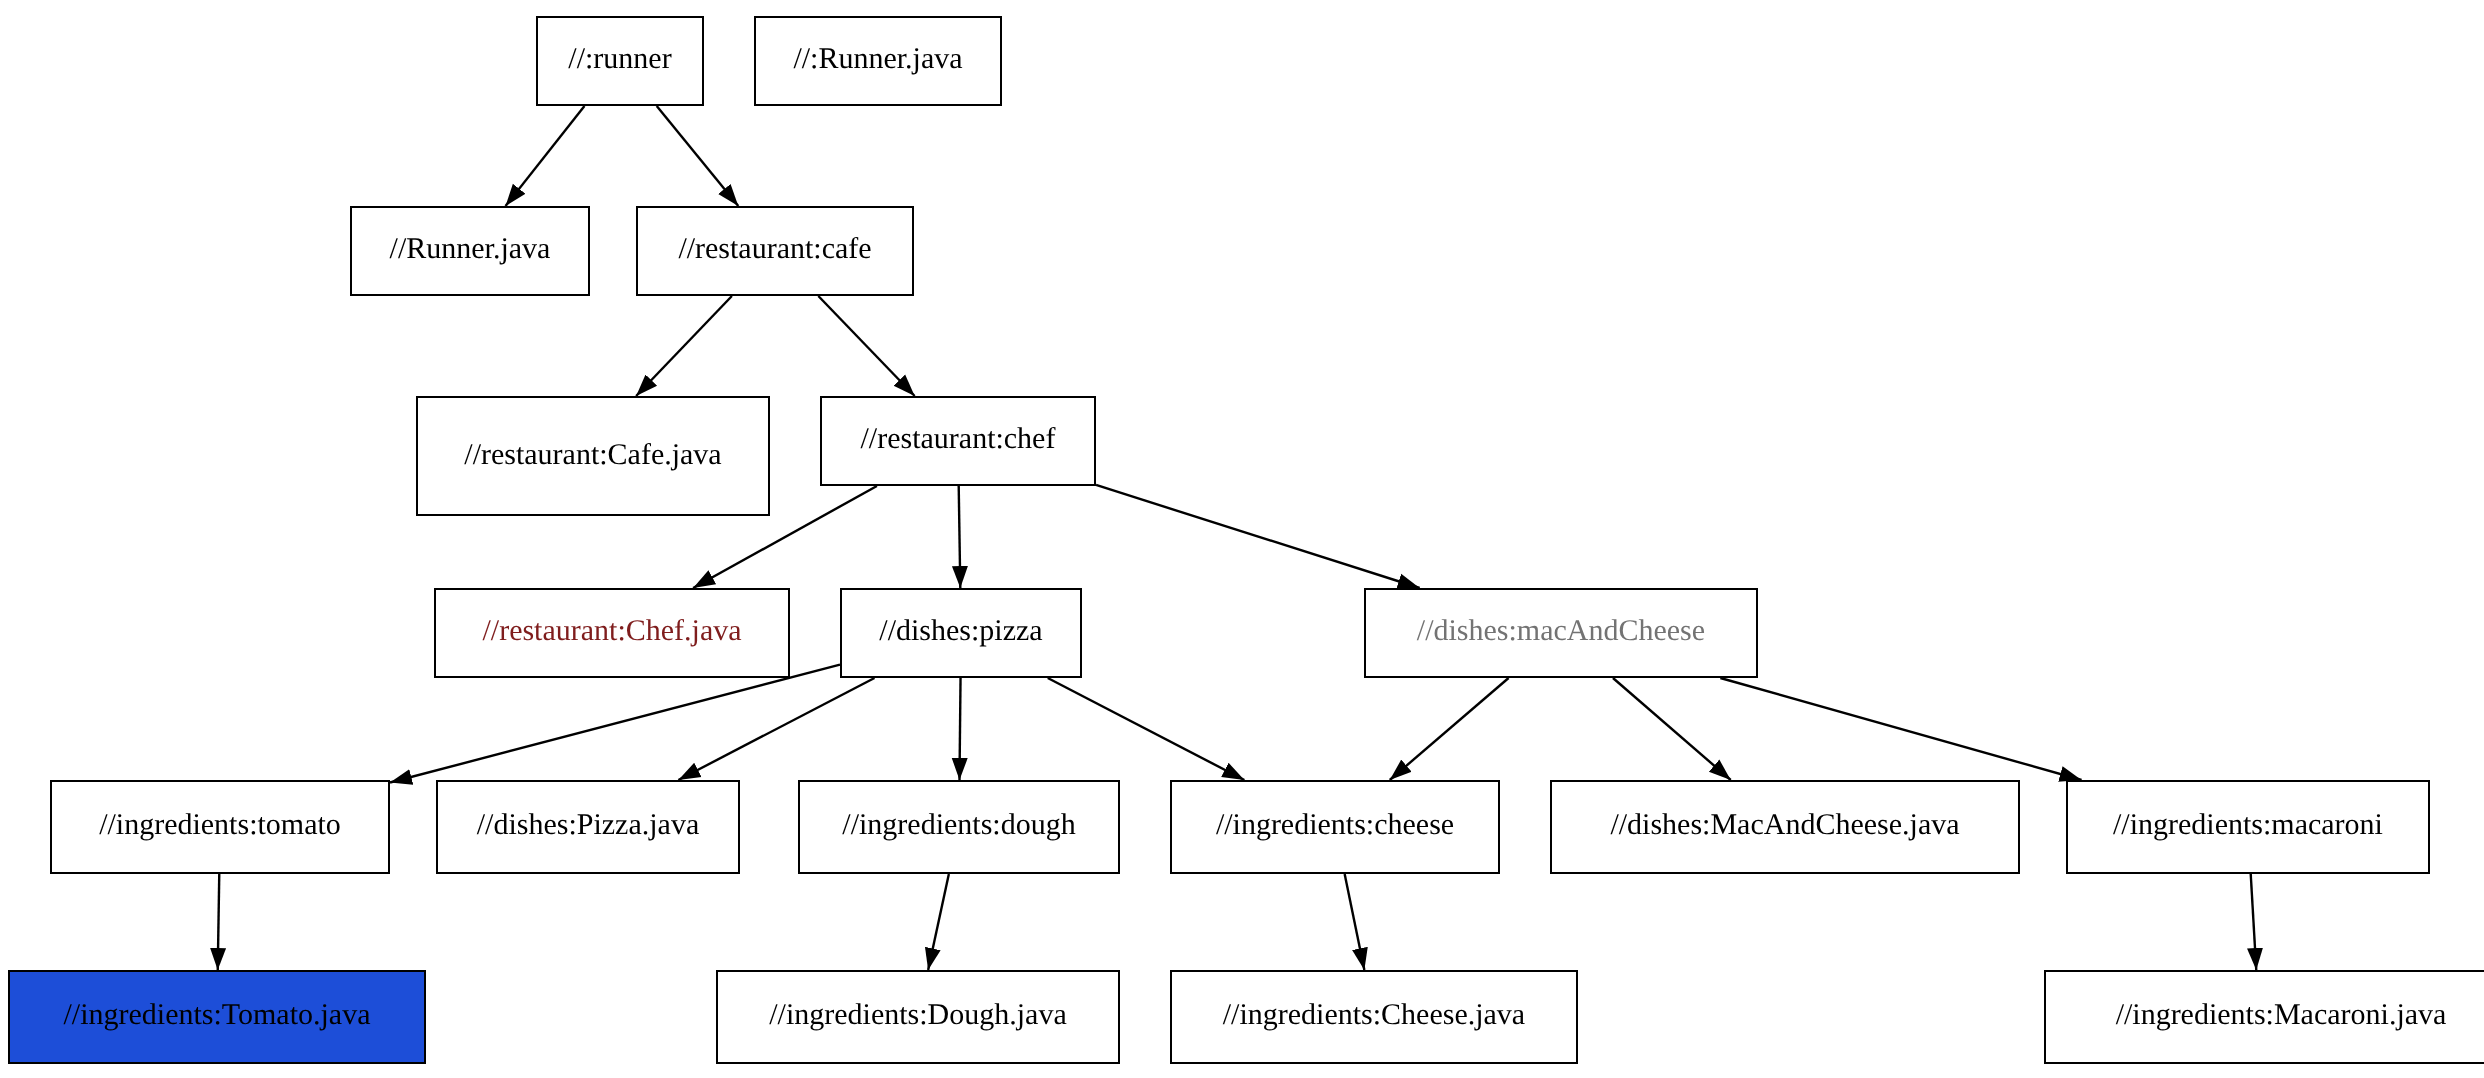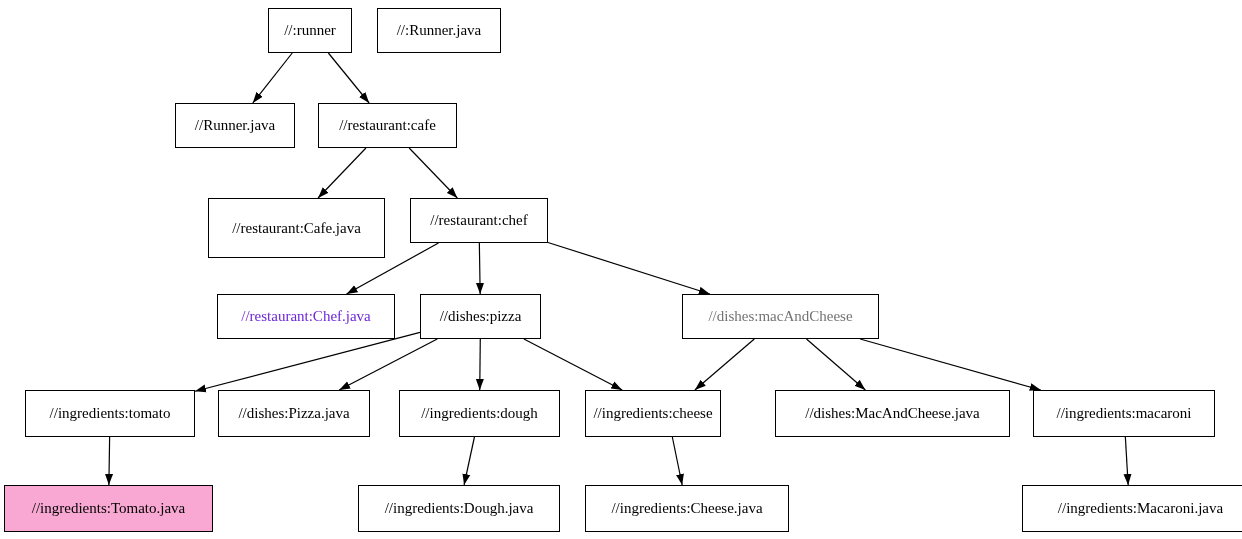--- a/index.html
+++ b/index.html
@@ -37,30 +37,30 @@
 <body>
 
 <div class="graph-canvas">
   <div id="nodes-host">
       <div class="node" style="left: 268px; top: 8px; width: 84px; height: 45px; border-color: rgb(0, 0, 0); color: rgb(0, 0, 0); background: rgb(255, 255, 255);">//:runner</div>
       <div class="node" style="left: 377px; top: 8px; width: 124px; height: 45px; border-color: rgb(0, 0, 0); color: rgb(0, 0, 0); background: rgb(255, 255, 255);">//:Runner.java</div>
       <div class="node" style="left: 175px; top: 103px; width: 120px; height: 45px; border-color: rgb(0, 0, 0); color: rgb(0, 0, 0); background: rgb(255, 255, 255);">//Runner.java</div>
       <div class="node" style="left: 318px; top: 103px; width: 139px; height: 45px; border-color: rgb(0, 0, 0); color: rgb(0, 0, 0); background: rgb(255, 255, 255);">//restaurant:cafe</div>
       <div class="node" style="left: 208px; top: 198px; width: 177px; height: 60px; border-color: rgb(0, 0, 0); color: rgb(0, 0, 0); background: rgb(255, 255, 255);">//restaurant:Cafe.java</div>
       <div class="node" style="left: 410px; top: 198px; width: 138px; height: 45px; border-color: rgb(0, 0, 0); color: rgb(0, 0, 0); background: rgb(255, 255, 255);">//restaurant:chef</div>
-      <div class="node" style="left: 217px; top: 294px; width: 178px; height: 45px; border-color: rgb(0, 0, 0); color: #6d28d9; background: rgb(255, 255, 255);">//restaurant:Chef.java</div>
+      <div class="node" style="left: 217px; top: 294px; width: 178px; height: 45px; border-color: rgb(0, 0, 0); color: #7f1d1d; background: rgb(255, 255, 255);">//restaurant:Chef.java</div>
       <div class="node" style="left: 420px; top: 294px; width: 121px; height: 45px; border-color: rgb(0, 0, 0); color: rgb(0, 0, 0); background: rgb(255, 255, 255);">//dishes:pizza</div>
       <div class="node" style="left: 682px; top: 294px; width: 197px; height: 45px; border-color: rgb(0, 0, 0); color: #737373; background: rgb(255, 255, 255);">//dishes:macAndCheese</div>
       <div class="node" style="left: 25px; top: 390px; width: 170px; height: 47px; border-color: rgb(0, 0, 0); color: rgb(0, 0, 0); background: rgb(255, 255, 255);">//ingredients:tomato</div>
       <div class="node" style="left: 218px; top: 390px; width: 152px; height: 47px; border-color: rgb(0, 0, 0); color: rgb(0, 0, 0); background: rgb(255, 255, 255);">//dishes:Pizza.java</div>
       <div class="node" style="left: 399px; top: 390px; width: 161px; height: 47px; border-color: rgb(0, 0, 0); color: rgb(0, 0, 0); background: rgb(255, 255, 255);">//ingredients:dough</div>
-      <div class="node" style="left: 585px; top: 390px; width: 136px; height: 47px; border-color: rgb(0, 0, 0); color: rgb(0, 0, 0); background: rgb(255, 255, 255);">//ingredients:cheese</div>
+      <div class="node" style="left: 585px; top: 390px; width: 165px; height: 47px; border-color: rgb(0, 0, 0); color: rgb(0, 0, 0); background: rgb(255, 255, 255);">//ingredients:cheese</div>
       <div class="node" style="left: 775px; top: 390px; width: 235px; height: 47px; border-color: rgb(0, 0, 0); color: rgb(0, 0, 0); background: rgb(255, 255, 255);">//dishes:MacAndCheese.java</div>
       <div class="node" style="left: 1033px; top: 390px; width: 182px; height: 47px; border-color: rgb(0, 0, 0); color: rgb(0, 0, 0); background: rgb(255, 255, 255);">//ingredients:macaroni</div>
-      <div class="node" style="left: 4px; top: 485px; width: 209px; height: 47px; border-color: rgb(0, 0, 0); color: rgb(0, 0, 0); background: #f9a8d4;">//ingredients:Tomato.java</div>
+      <div class="node" style="left: 4px; top: 485px; width: 209px; height: 47px; border-color: rgb(0, 0, 0); color: rgb(0, 0, 0); background: #1d4ed8;">//ingredients:Tomato.java</div>
       <div class="node" style="left: 358px; top: 485px; width: 202px; height: 47px; border-color: rgb(0, 0, 0); color: rgb(0, 0, 0); background: rgb(255, 255, 255);">//ingredients:Dough.java</div>
       <div class="node" style="left: 585px; top: 485px; width: 204px; height: 47px; border-color: rgb(0, 0, 0); color: rgb(0, 0, 0); background: rgb(255, 255, 255);">//ingredients:Cheese.java</div>
       <div class="node" style="left: 1022px; top: 485px; width: 237px; height: 47px; border-color: rgb(0, 0, 0); color: rgb(0, 0, 0); background: rgb(255, 255, 255);">//ingredients:Macaroni.java</div>
     </div>
   <svg class="edge-layer" width="1242" height="539" viewBox="0 0 1242 539" xmlns="http://www.w3.org/2000/svg">
     <defs>
       <marker id="arrowhead" markerUnits="userSpaceOnUse" markerWidth="12" markerHeight="9" refX="11" refY="4.5" orient="auto">
         <path d="M0,0.5 L11,4.5 L0,8.5 z" fill="#000000"></path>
       </marker>
     </defs>

